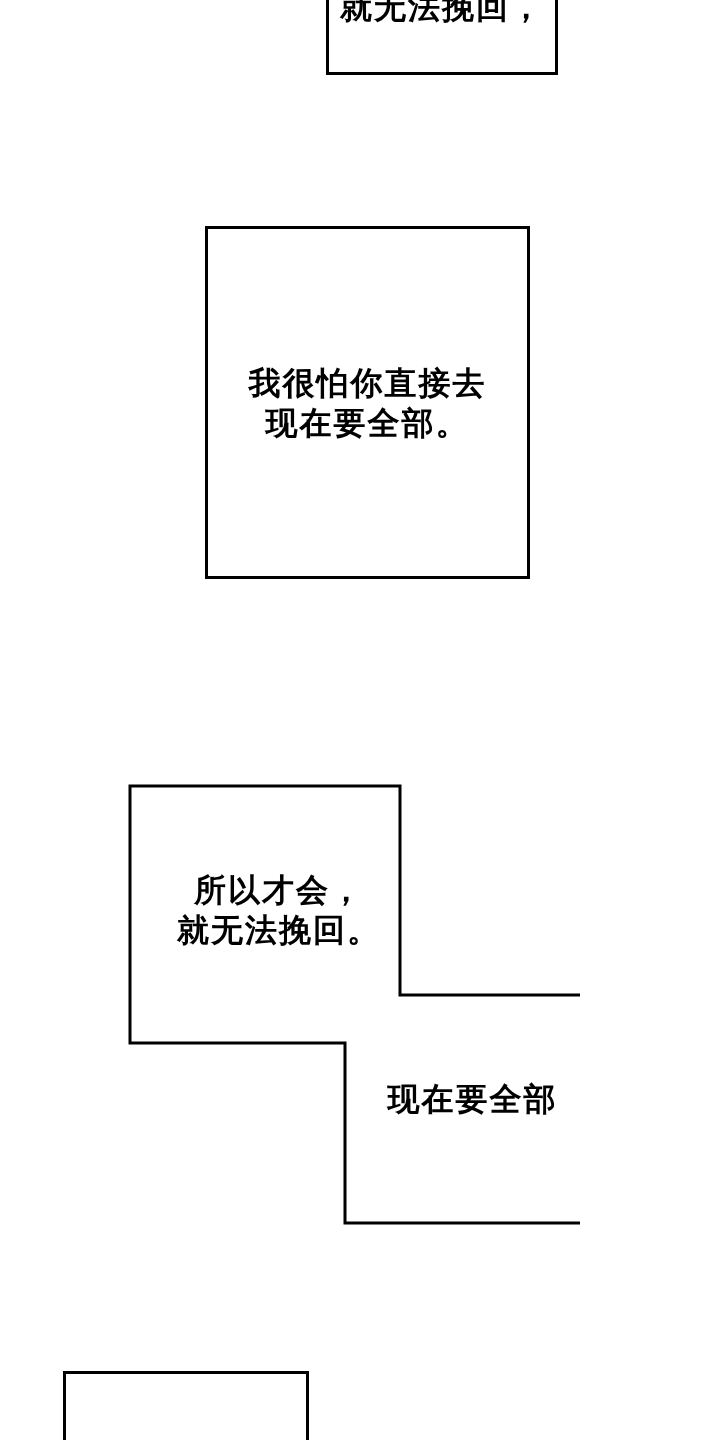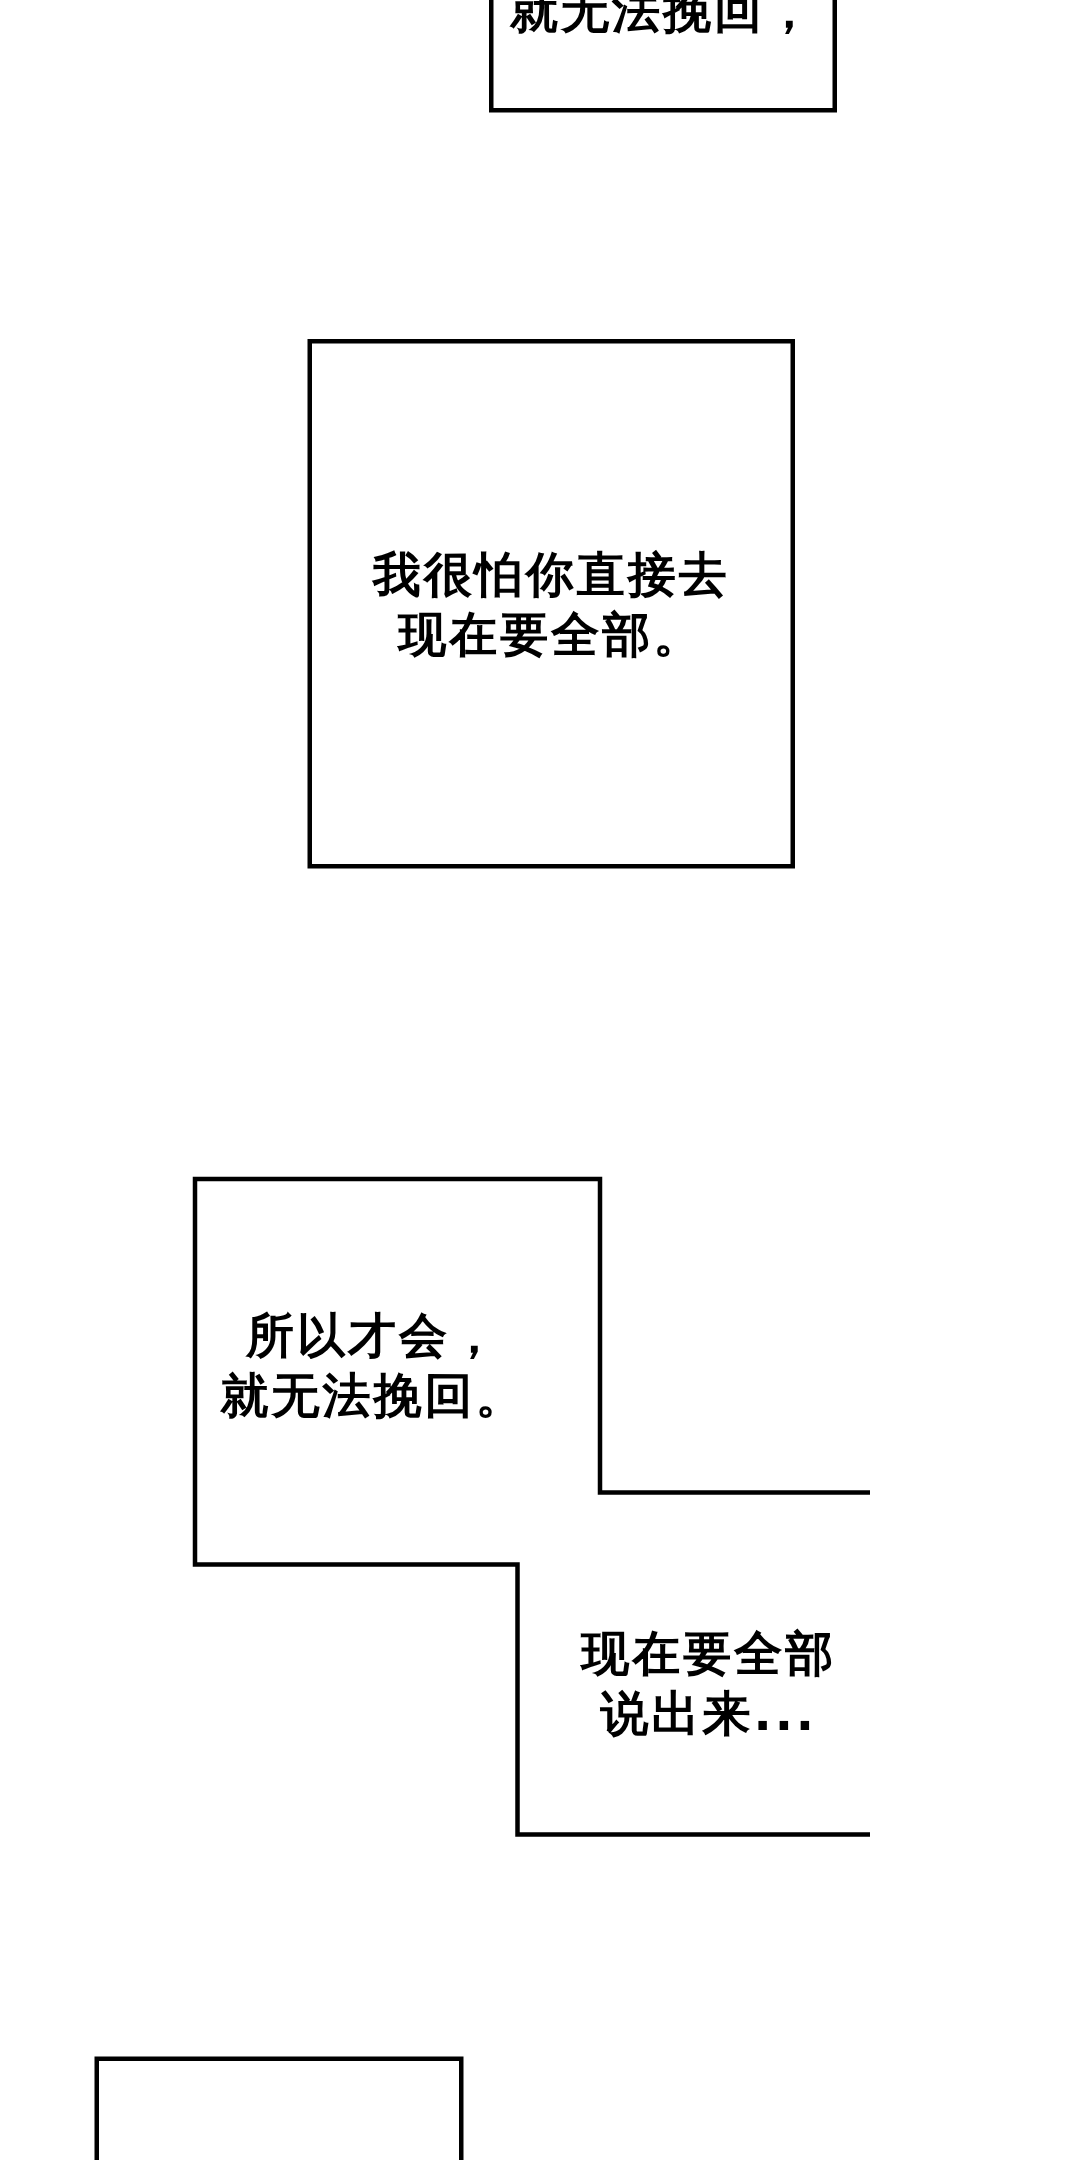--- a/index.html
+++ b/index.html
@@ -65,30 +65,31 @@
   .merged-box {
     position: absolute;
     left: 126px;
     top: 782px;
     width: 479px;
     height: 446px;
   }
 
   .txt-avoid {
     position: absolute;
-    left: 114px;
+    left: 144px;
     top: 870px;
     width: 270px;
   }
 
   .txt-confess {
     position: absolute;
     left: 345px;
     top: 1082px;
     width: 255px;
+    font-family: Liberation Mono, monospace;
   }
 
   
   .box-bottom {
     left: 63px;
     top: 1371px;
     width: 246px;
     height: 120px;
   }
 </style>
@@ -112,20 +113,19 @@
     <path d="M 4 4 H 274 V 213 H 474 V 441 H 219 V 261 H 4 Z" fill="#ffffff" stroke="#000000" stroke-width="3"></path>
   </svg>
 
   <div class="txt txt-avoid">
     <span>所以才会，</span>
     <span>就无法挽回。</span>
   </div>
 
   <div class="txt txt-confess">
     <span>现在要全部</span>
-    <span>说出来...</span>
   </div>
 
   <div class="box box-bottom">
     <div class="txt"></div>
   </div>
 
 </div>
 
 </body></html>

